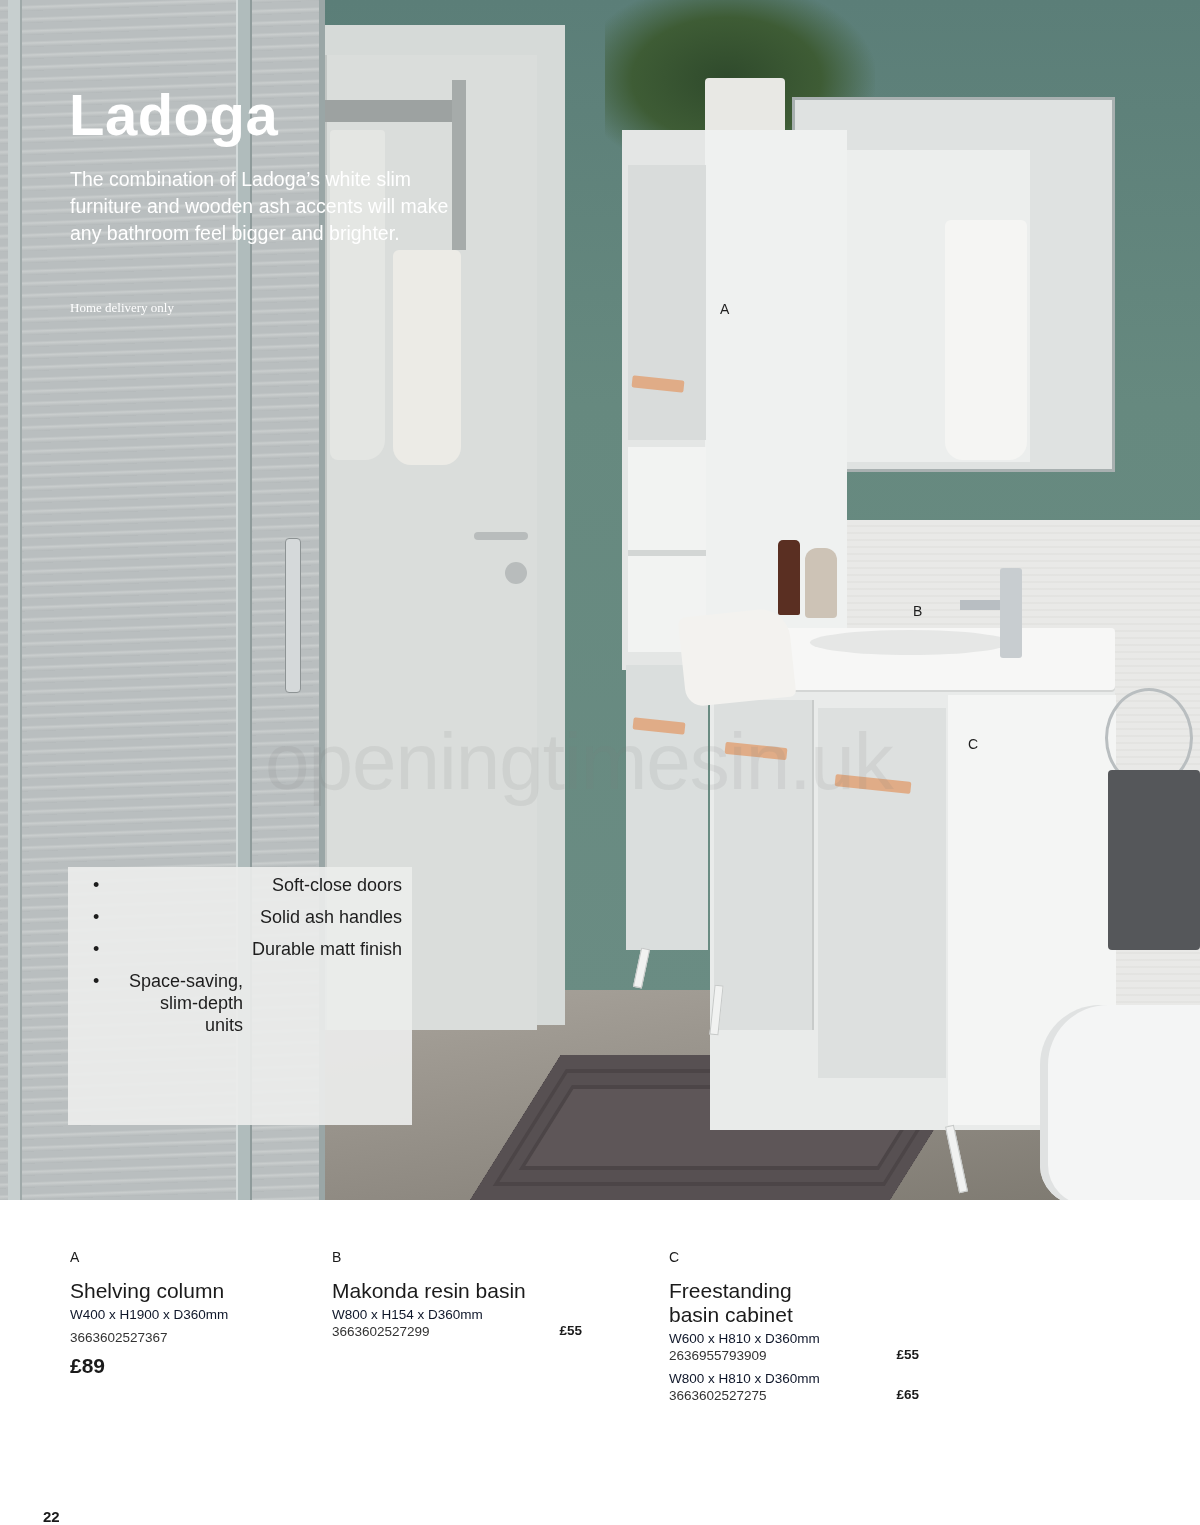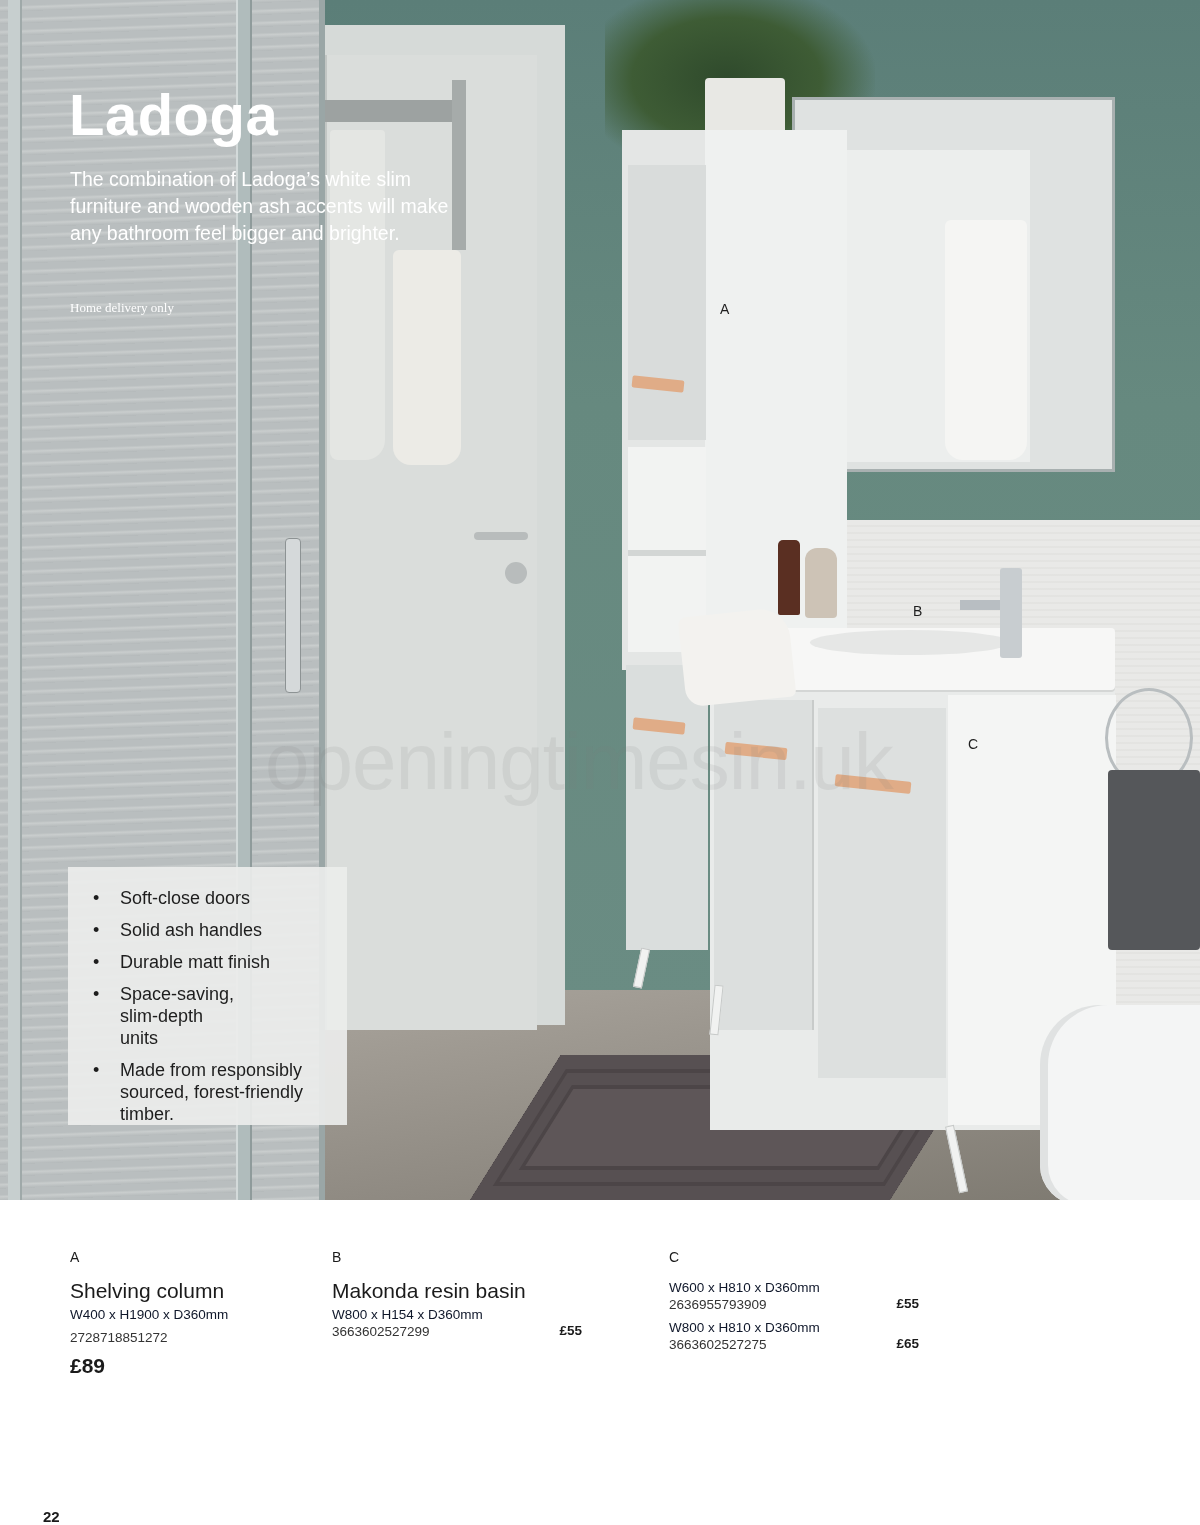--- a/index.html
+++ b/index.html
@@ -76,21 +76,21 @@
   .watermark { position: absolute; left: 265px; top: 716px; font-size: 80px; color: rgba(120,120,120,0.12); letter-spacing: -1px; white-space: nowrap; }
 
   .marker { position: absolute; font-size: 14px; color: #1e1e1e; }
 
   
   .title { position: absolute; left: 69px; top: 86px; font-size: 58px; font-weight: 700; color: #ffffff; letter-spacing: 0.5px; line-height: 1; }
   .intro { position: absolute; left: 70px; top: 166px; width: 400px; font-size: 19.5px; line-height: 27px; color: #ffffff; }
   .delivery { position: absolute; left: 70px; top: 300px; font-size: 13px; color: #ffffff; font-family: Liberation Serif, serif; }
 
   
-  .features { position: absolute; left: 68px; top: 867px; width: 279px; height: 258px; background: rgba(236,237,236,0.92); padding: 20px 10px 0 25px; }
+  .features { position: absolute; left: 68px; top: 867px; width: 344px; height: 258px; background: rgba(236,237,236,0.92); padding: 7px 10px 0 25px; text-align: right; }
   .features ul { list-style: none; }
   .features li { position: relative; padding-left: 27px; font-size: 18px; line-height: 22px; color: #1d1d1d; margin-bottom: 10px; }
   .features li::before { content: "•"; position: absolute; left: 0; top: 0; font-size: 18px; }
 
   
   .product { position: absolute; top: 1249px; }
   .p-letter { font-size: 14px; color: #1b1b1b; height: 30px; }
   .p-name { font-size: 21px; line-height: 24px; color: #1b1b1b; margin-bottom: 3px; }
   .p-dim { font-size: 13.5px; line-height: 17px; color: #0f172a; }
   .p-code { font-size: 13.5px; line-height: 17px; color: #333; }
@@ -170,44 +170,44 @@
 <h1 class="title">Ladoga</h1>
 <p class="intro">The combination of Ladoga’s white slim furniture and wooden ash accents will make any bathroom feel bigger and brighter.</p>
 <p class="delivery">Home delivery only</p>
 
 <div class="features">
   <ul>
     <li>Soft-close doors</li>
     <li>Solid ash handles</li>
     <li>Durable matt finish</li>
     <li style="width:150px;">Space-saving, slim-depth units</li>
-    <li style="width:250px;">Made from responsibly sourced, forest-friendly timber.</li>
   </ul>
 </div>
 
 <div class="product" style="left:70px;width:230px;">
   <div class="p-letter">A</div>
   <div class="p-name">Shelving column</div>
   <div class="p-dim" style="margin-bottom:6px;">W400 x H1900 x D360mm</div>
-  <div class="p-code">2728718851272</div>
+  <div class="p-code">3663602527367</div>
   <div class="p-price-big">£89</div>
 </div>
 
 <div class="product" style="left:332px;width:250px;">
   <div class="p-letter">B</div>
   <div class="p-name">Makonda resin basin</div>
   <div class="variant">
     <div class="p-dim">W800 x H154 x D360mm</div>
     <div class="p-code">3663602527299</div>
     <div class="p-price">£55</div>
   </div>
 </div>
 
 <div class="product" style="left:669px;width:250px;">
   <div class="p-letter">C</div>
+  <div class="p-name" style="width:160px;">Freestanding basin cabinet</div>
   <div class="variant">
     <div class="p-dim">W600 x H810 x D360mm</div>
     <div class="p-code">2636955793909</div>
     <div class="p-price">£55</div>
   </div>
   <div class="variant">
     <div class="p-dim">W800 x H810 x D360mm</div>
     <div class="p-code">3663602527275</div>
     <div class="p-price">£65</div>
   </div>

